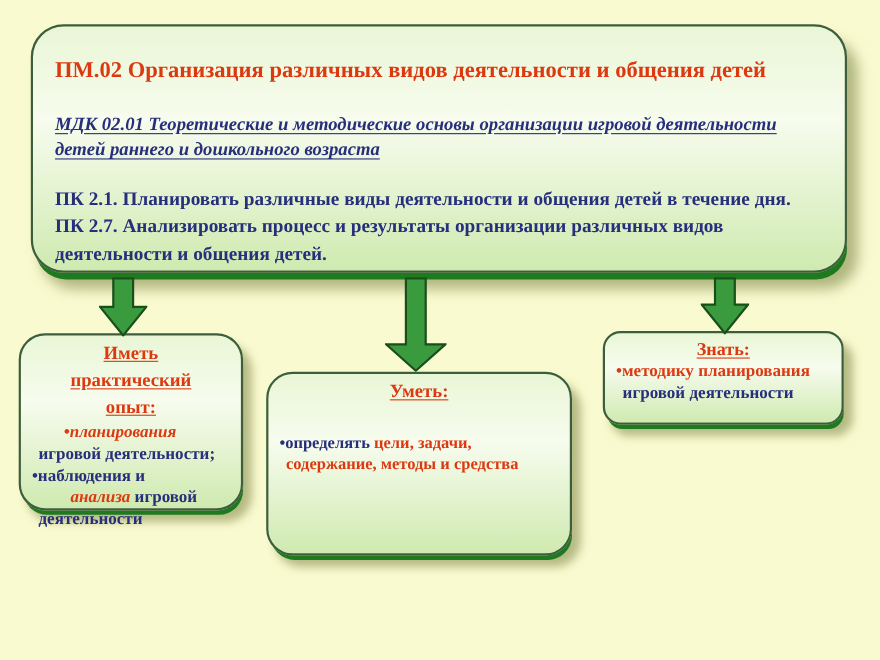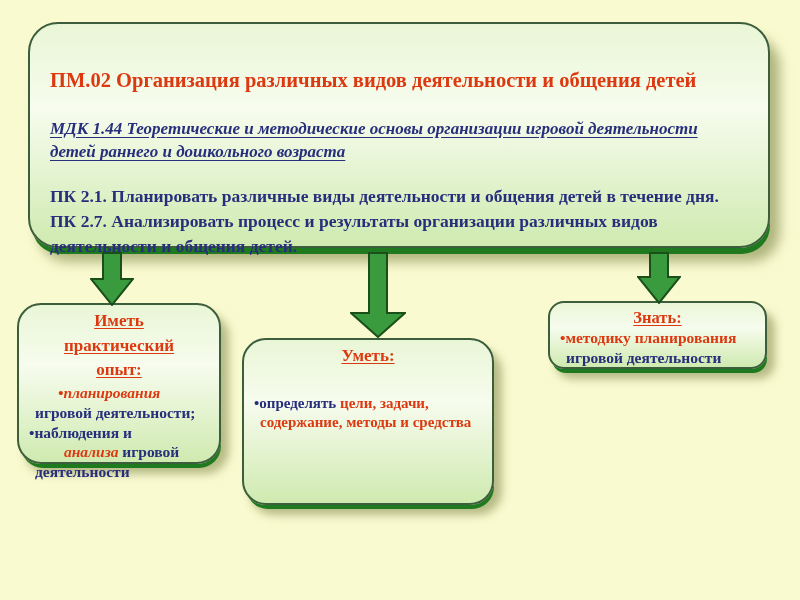--- a/index.html
+++ b/index.html
@@ -7,53 +7,53 @@
   .slide{position:relative;width:800px;height:600px;background:#fafad0;overflow:hidden;}
 
   .gbox{
     position:absolute;
     background:linear-gradient(180deg,#e9f6d6 0%,#f7fcee 38%,#cfeab0 100%);
     border:2px solid #3c5e3c;
     box-shadow:2px 6px 0 -2px #1f7a1f, 9px 12px 10px rgba(115,125,60,.55);
     box-sizing:border-box;
   }
   .topbox{left:28px;top:22px;width:742px;height:226px;border-radius:30px;
-          padding:30px 28px 0 20px;box-shadow:2px 8px 0 -2px #1f7a1f, 10px 14px 12px rgba(115,125,60,.55);}
+          padding:14px 28px 0 20px;box-shadow:2px 8px 0 -2px #1f7a1f, 10px 14px 12px rgba(115,125,60,.55);}
   .pm-title{color:#dc3911;font-weight:bold;font-size:20.5px;margin:14px 0 0 0;line-height:1.2;}
   .mdk{color:#272e7c;font-weight:bold;font-style:italic;font-size:17px;line-height:1.4;
        text-decoration:underline;text-underline-offset:3px;margin:24px 0 0 0;max-width:706px;}
   .pk{color:#272e7c;font-weight:bold;font-size:17.5px;line-height:1.42;margin:20px 0 0 0;max-width:720px;}
   .pk2{margin:0;}
 
   .arrow{position:absolute;z-index:5;}
 
   .smallbox{border-radius:24px;padding:4px 10px 0 10px;
             box-shadow:2px 6px 0 -2px #1f7a1f, 8px 10px 8px rgba(115,125,60,.5);}
   .leftbox{left:17px;top:303px;width:204px;height:161px;}
-  .midbox{left:242px;top:338px;width:252px;height:167px;}
-  .rightbox{left:548px;top:301px;width:219px;height:68px;border-radius:16px;}
+  .midbox{left:242px;top:338px;width:278px;height:167px;}
+  .rightbox{left:548px;top:301px;width:219px;height:85px;border-radius:16px;}
 
   .boxtitle{color:#dc3911;font-weight:bold;text-align:center;font-size:17px;line-height:1.45;
             text-decoration:underline;text-underline-offset:2px;}
   .rightbox .boxtitle{font-size:16.5px;line-height:1.3;}
   .bullets{font-weight:bold;font-size:15.5px;line-height:1.28;}
   .midbox .bullets{font-size:15px;line-height:1.3;margin-top:25px;}
   .bullet{margin-left:6px;text-indent:-6px;}
   .t-red{color:#dc3911;}
   .t-redi{color:#dc3911;font-style:italic;margin-left:29px;}
   .t-navy{color:#272e7c;}
 </style>
 </head>
 <body>
 
 <div class="slide">
 
   <div class="gbox topbox">
     <div class="pm-title">ПМ.02 Организация различных видов деятельности и общения детей</div>
-    <p class="mdk">МДК 1.44  Теоретические и методические основы организации игровой деятельности детей раннего и дошкольного возраста</p>
+    <p class="mdk">МДК 02.01  Теоретические и методические основы организации игровой деятельности детей раннего и дошкольного возраста</p>
     <p class="pk">ПК 2.1. Планировать различные виды деятельности и общения детей в течение дня.</p>
     <p class="pk pk2">ПК 2.7. Анализировать процесс и результаты организации различных видов деятельности и общения детей.</p>
   </div>
 
   <svg class="arrow" style="left:90px;top:252px;" width="44" height="54" viewBox="0 0 44 54">
     <polygon points="13,1 31,1 31,27 43,27 22,53 1,27 13,27" fill="#3a9b3e" stroke="#1a4f1a" stroke-width="2" stroke-linejoin="miter"></polygon>
   </svg>
   <svg class="arrow" style="left:350px;top:252px;" width="56" height="86" viewBox="0 0 56 86">
     <polygon points="19,1 37,1 37,61 55,61 28,85 1,61 19,61" fill="#3a9b3e" stroke="#1a4f1a" stroke-width="2" stroke-linejoin="miter"></polygon>
   </svg>

